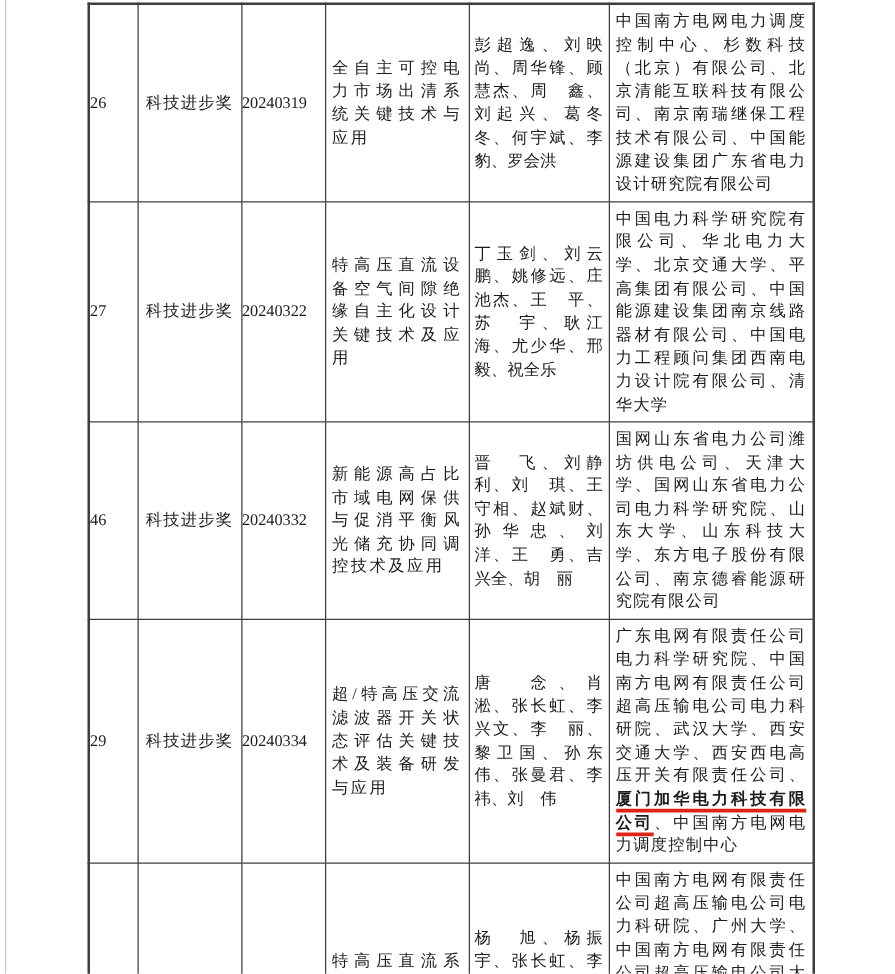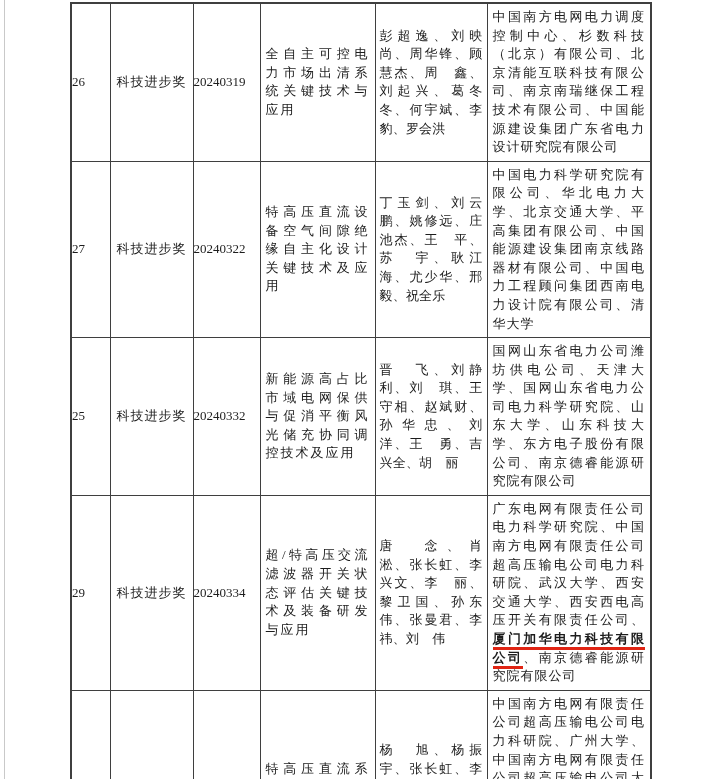--- a/index.html
+++ b/index.html
@@ -104,35 +104,35 @@
       <tr class="r1">
         <td class="c-num">27</td>
         <td class="c-award">科技进步奖</td>
         <td class="c-code">20240322</td>
         <td class="c-title">特高压直流设备空气间隙绝缘自主化设计关键技术及应用</td>
         <td class="c-people">丁玉剑、刘云鹏、姚修远、庄池杰、王　平、苏　宇、耿江海、尤少华、邢　毅、祝全乐</td>
         <td class="c-orgs">中国电力科学研究院有限公司、华北电力大学、北京交通大学、平高集团有限公司、中国能源建设集团南京线路器材有限公司、中国电力工程顾问集团西南电力设计院有限公司、清华大学</td>
       </tr>
 
       <tr class="r2">
-        <td class="c-num">25</td>
+        <td class="c-num">46</td>
         <td class="c-award">科技进步奖</td>
         <td class="c-code">20240332</td>
         <td class="c-title">新能源高占比市域电网保供与促消平衡风光储充协同调控技术及应用</td>
         <td class="c-people">晋　飞、刘静利、刘　琪、王守相、赵斌财、孙华忠、刘　洋、王　勇、吉兴全、胡　丽</td>
         <td class="c-orgs">国网山东省电力公司潍坊供电公司、天津大学、国网山东省电力公司电力科学研究院、山东大学、山东科技大学、东方电子股份有限公司、南京德睿能源研究院有限公司</td>
       </tr>
 
       <tr class="r3">
         <td class="c-num">29</td>
         <td class="c-award">科技进步奖</td>
         <td class="c-code">20240334</td>
         <td class="c-title">超/特高压交流滤波器开关状态评估关键技术及装备研发与应用</td>
         <td class="c-people">唐　念、肖　淞、张长虹、李兴文、李　丽、黎卫国、孙东伟、张曼君、李　祎、刘　伟</td>
-        <td class="c-orgs"><span>广东电网有限责任公司电力科学研究院、中国南方电网有限责任公司超高压输电公司电力科研院、武汉大学、西安交通大学、西安西电高压开关有限责任公司、</span><span class="hl">厦门加华电力科技有限公司</span><span>、南京德睿能源研究院有限公司</span></td>
+        <td class="c-orgs"><span>广东电网有限责任公司电力科学研究院、中国南方电网有限责任公司超高压输电公司电力科研院、武汉大学、西安交通大学、西安西电高压开关有限责任公司、</span><span class="hl">厦门加华电力科技有限公司</span><span>、中国南方电网电力调度控制中心</span></td>
       </tr>
 
       <tr class="r4">
         <td class="c-num">30</td>
         <td class="c-award">科技进步奖</td>
         <td class="c-code">20240335</td>
         <td class="c-title">特高压直流系统电工装备地震灾变防御关键技术及应用</td>
         <td class="c-people">杨　旭、杨振宇、张长虹、李　强、邵　震、何　畅、黎卫国、邢　毅、李明洋、孙帮新</td>
         <td class="c-orgs">中国南方电网有限责任公司超高压输电公司电力科研院、广州大学、中国南方电网有限责任公司超高压输电公司大理局、中南大学、中国电力工程顾问集团西南电力设计院有限公司、中国西电电气股份有限公司、北京电力设备总厂有限公司</td>
       </tr>

